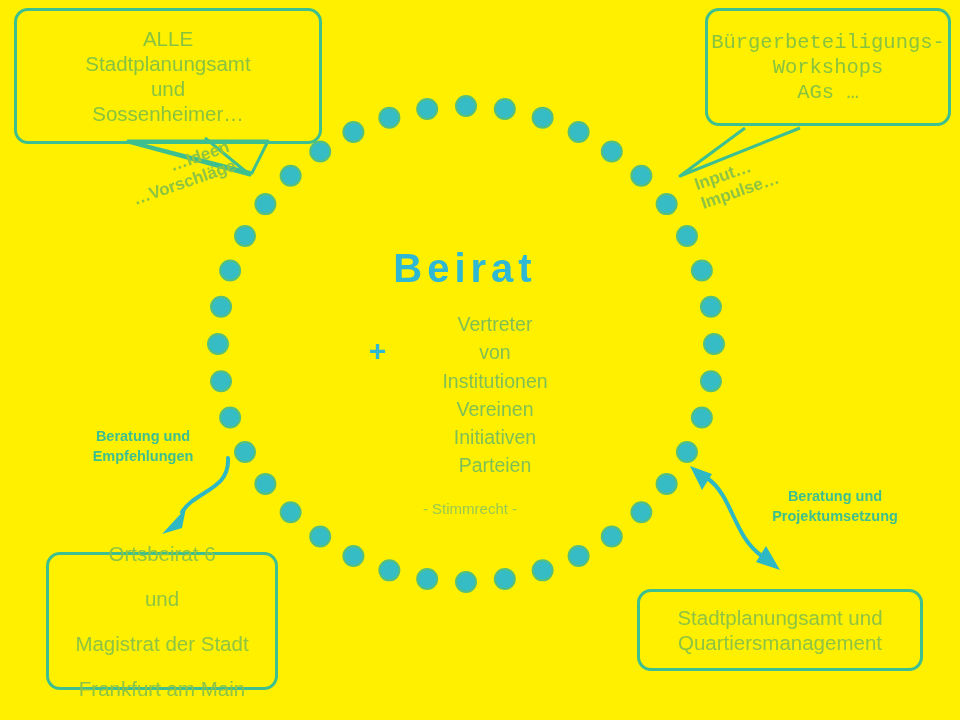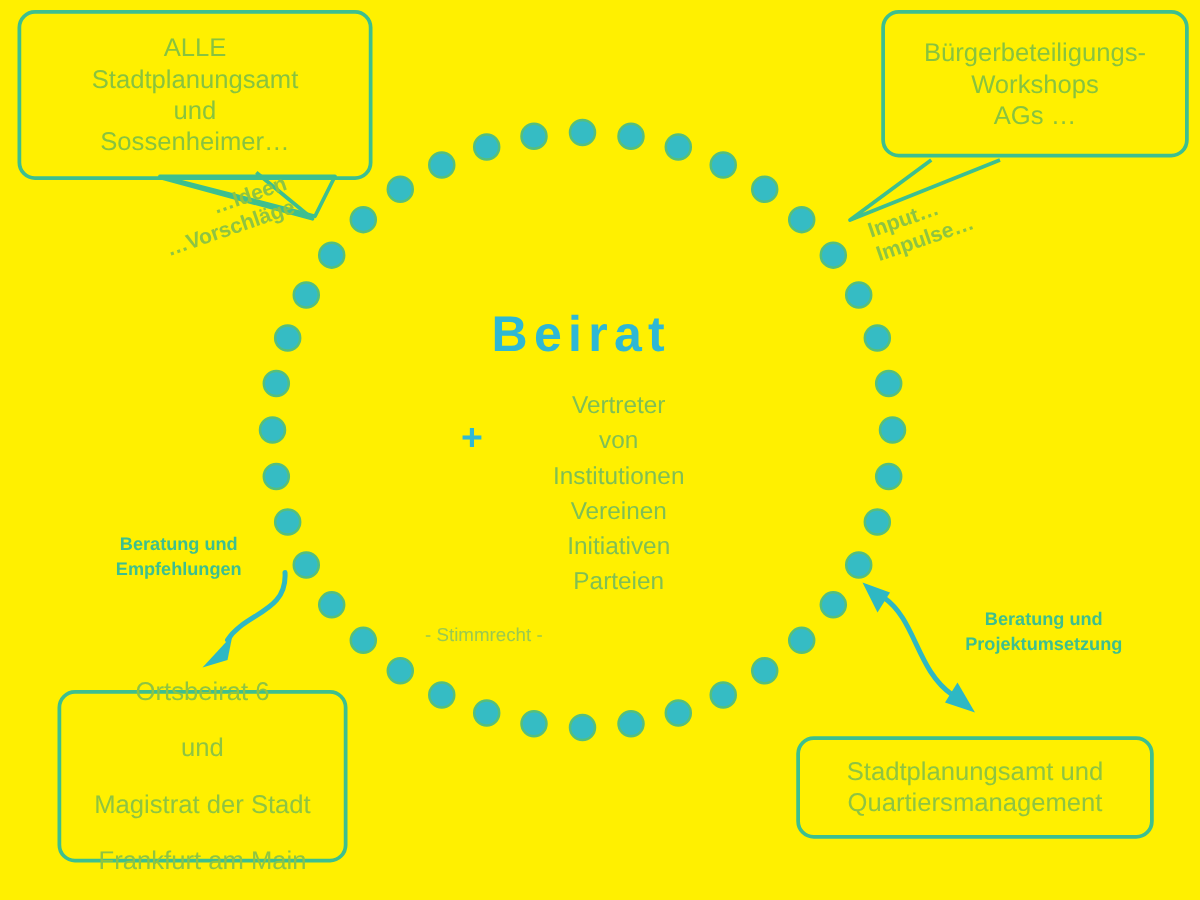--- a/index.html
+++ b/index.html
@@ -28,29 +28,30 @@
     line-height: 1.22;
     display: flex;
     flex-direction: column;
     align-items: center;
     justify-content: center;
   }
   .bubble .line { display: block; white-space: nowrap; }
 
   #bubble-alle {
     left: 14px; top: 8px;
-    width: 284px; height: 136px;
+    width: 308px; height: 136px;
     font-size: 20.5px;
     color: #88c33f;
   }
   #bubble-workshops {
     left: 705px; top: 8px;
     width: 246px; height: 118px;
     font-size: 20.5px;
     color: #88c33f;
+    font-family: Liberation Mono, monospace;
   }
   #bubble-ortsbeirat {
     left: 46px; top: 552px;
     width: 232px; height: 138px;
     font-size: 20.5px;
     color: #8ec442;
     gap: 20px;
   }
   #bubble-stadtplanung {
     left: 637px; top: 589px;
@@ -135,21 +136,21 @@
     text-align: center;
     color: #2eb8d4;
     font-size: 30px;
     font-weight: 700;
     padding-top: 24px;
   }
   #center-stimmrecht {
     position: absolute;
     left: 340px; top: 500px;
     width: 260px;
-    text-align: left;
+    text-align: center;
     color: #9ac94f;
     font-size: 15px;
   }
 </style>
 </head>
 <body>
 
 <div id="stage">
 
   <svg id="vector" viewBox="0 0 960 720">

